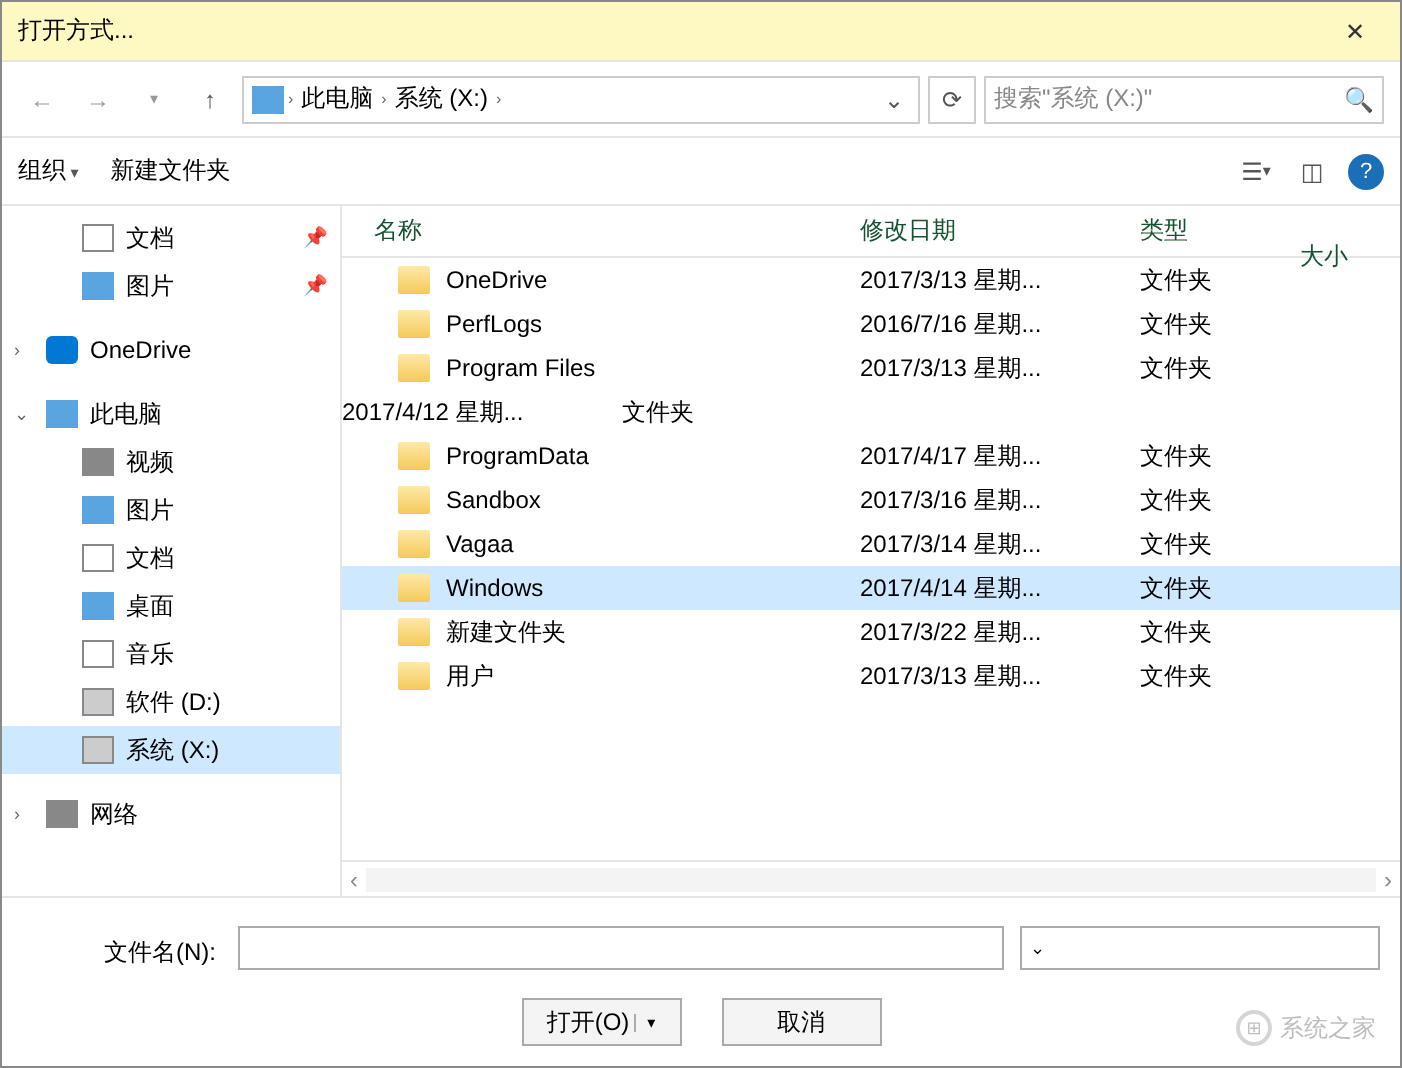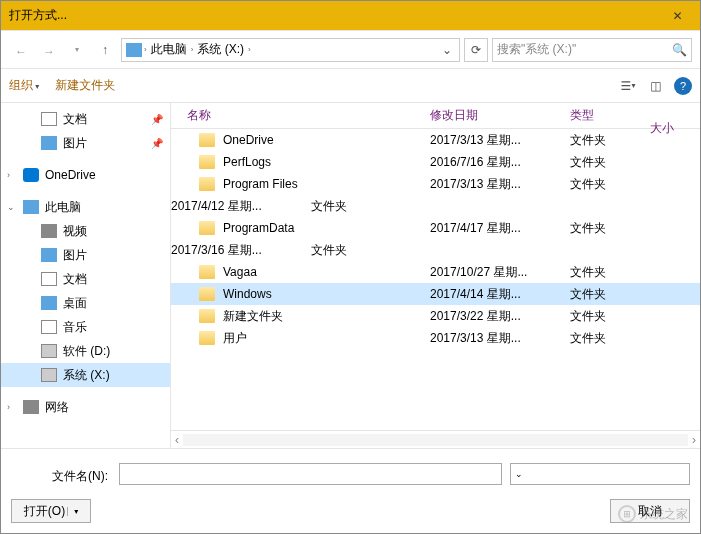--- a/index.html
+++ b/index.html
@@ -1,31 +1,31 @@
 <!DOCTYPE html>
 <html><head>
 <meta charset="utf-8">
 <style>
 * { margin:0; padding:0; box-sizing:border-box; font-family:"Microsoft YaHei","Segoe UI",sans-serif; font-size:12px; }
 body { background:#fff; width:701px; height:534px; border:1px solid #888; overflow:hidden; display:flex; flex-direction:column; }
-.titlebar { background:#eab308; height:30px; display:flex; align-items:center; padding:0 0 0 8px; border-bottom:1px solid #e5e5e5; }
+.titlebar { background:#fef9c3; height:30px; display:flex; align-items:center; padding:0 0 0 8px; border-bottom:1px solid #e5e5e5; }
 .titlebar .title { flex:1; color:#000; }
 .titlebar .close { width:45px; height:30px; display:flex; align-items:center; justify-content:center; color:#333; cursor:pointer; }
 .navbar { height:38px; display:flex; align-items:center; padding:4px 8px; gap:4px; border-bottom:1px solid #e5e5e5; }
 .nav-btn { width:24px; height:24px; display:flex; align-items:center; justify-content:center; color:#999; }
 .nav-btn.enabled { color:#555; }
 .breadcrumb { flex:1; height:24px; border:1px solid #ccc; display:flex; align-items:center; padding:0 4px; gap:2px; background:#fff; }
 .bc-icon { width:16px; height:16px; background:#5aa5e0; display:inline-block; }
 .bc-seg { padding:0 2px; color:#000; }
 .bc-chev { color:#666; font-size:8px; }
 .bc-drop { width:16px; text-align:center; color:#555; }
 .refresh { width:24px; height:24px; border:1px solid #ccc; display:flex; align-items:center; justify-content:center; color:#555; }
 .searchbox { width:200px; height:24px; border:1px solid #ccc; display:flex; align-items:center; padding:0 4px; color:#888; gap:4px; }
 .toolbar { height:34px; display:flex; align-items:center; padding:0 8px; gap:16px; border-bottom:1px solid #e5e5e5; }
-.tool-link { color:#a16207; cursor:pointer; }
+.tool-link { color:#000000; cursor:pointer; }
 .tool-link.sep::after { content:" ▾"; font-size:8px; color:#555; }
 .tool-right { margin-left:auto; display:flex; gap:8px; align-items:center; }
 .view-icon { width:20px; height:20px; display:flex; align-items:center; justify-content:center; color:#555; }
 .help-icon { width:18px; height:18px; border-radius:50%; background:#1a6fb8; color:#fff; display:flex; align-items:center; justify-content:center; font-size:11px; }
 .content { flex:1; display:flex; min-height:0; }
 .sidebar { width:170px; border-right:1px solid #e5e5e5; overflow-y:auto; padding:4px 0; }
 .tree-item { display:flex; align-items:center; height:24px; padding-left:20px; gap:6px; cursor:pointer; }
 .tree-item.child { padding-left:40px; }
 .tree-item.selected { background:#cde8ff; }
 .tree-item .chev { width:10px; font-size:9px; color:#666; margin-left:-14px; }
@@ -36,38 +36,38 @@
 .ic-pc { background:#5aa5e0; }
 .ic-vid { background:#888; }
 .ic-dl { background:#fff; border:1px solid #888; position:relative; }
 .ic-music { background:#fff; border:1px solid #888; }
 .ic-desk { background:#5aa5e0; }
 .ic-drive { background:#ccc; border:1px solid #888; }
 .ic-net { background:#888; }
 .ic-folder { background:linear-gradient(#ffe9a6,#f4c95a); border-radius:1px; }
 .pin { margin-left:auto; margin-right:6px; color:#888; font-size:10px; }
 .filepane { flex:1; display:flex; flex-direction:column; }
-.headers { display:flex; height:26px; border-bottom:1px solid #e5e5e5; align-items:center; color:#701a75; }
+.headers { display:flex; height:26px; border-bottom:1px solid #e5e5e5; align-items:center; color:#14532d; }
 .col-name { flex:1; padding-left:16px; }
 .col-date { width:140px; }
 .col-type { width:80px; }
 .col-size { width:50px;margin-top:25px; }
 .file-list { flex:1; overflow-y:auto; }
 .file-row { display:flex; height:22px; align-items:center; cursor:pointer; }
 .file-row.selected { background:#cde8ff; }
 .file-row .col-name { display:flex; align-items:center; gap:8px; }
 .file-row .fi { width:16px; height:14px; margin-left:12px; }
 .scroll-h { height:18px; border-top:1px solid #e5e5e5; display:flex; align-items:center; padding:0 4px; color:#888; }
 .scroll-h .track { flex:1; height:12px; background:#f4f4f4; margin:0 4px; }
 .bottom { border-top:1px solid #e5e5e5; padding:14px 10px 10px; }
 .filename-row { display:flex; align-items:flex-end; gap:8px; margin-bottom:14px; }
 .fn-label { width:100px; text-align:right; padding-right:3px; }
 .fn-input { flex:1; height:22px; border:1px solid #aaa; }
 .filter { width:180px; height:22px; border:1px solid #aaa; display:flex; align-items:center; padding:0 4px; justify-content:space-between; }
-.btn-row { display:flex; justify-content:space-between; gap:20px; }
+.btn-row { display:flex; justify-content:center; gap:20px; }
 .btn { min-width:80px; height:24px; border:1px solid #aaa; background:#f4f4f4; display:flex; align-items:center; justify-content:center; cursor:pointer; padding:0 4px; gap:2px; }
 .watermark { position:absolute; right:12px; bottom:10px; opacity:.35; color:#444; font-size:13px; pointer-events:none; display:flex; align-items:center; gap:4px; }
 .watermark .wlogo { width:18px; height:18px; border:2px solid #888; border-radius:50%; display:flex; align-items:center; justify-content:center; font-size:9px; }
 </style>
 </head>
 <body>
 
 <div class="titlebar">
   <span class="title">打开方式...</span>
   <div class="close">✕</div>
@@ -207,30 +207,34 @@
         <div class="file-row">
           <div class="col-name">
             <span class="tree-icon ic-folder fi"></span>
             <span>ProgramData</span>
           </div>
           <div class="col-date">2017/4/17 星期...</div>
           <div class="col-type">文件夹</div>
           <div class="col-size"></div>
         </div>
         <div class="file-row">
+          <div class="col-name">
+            <span class="tree-icon ic-folder fi"></span>
+            <span>Sandbox</span>
+          </div>
           <div class="col-date">2017/3/16 星期...</div>
           <div class="col-type">文件夹</div>
           <div class="col-size"></div>
         </div>
         <div class="file-row">
           <div class="col-name">
             <span class="tree-icon ic-folder fi"></span>
             <span>Vagaa</span>
           </div>
-          <div class="col-date">2017/10/27 星期...</div>
+          <div class="col-date">2017/3/14 星期...</div>
           <div class="col-type">文件夹</div>
           <div class="col-size"></div>
         </div>
         <div class="file-row selected">
           <div class="col-name">
             <span class="tree-icon ic-folder fi"></span>
             <span>Windows</span>
           </div>
           <div class="col-date">2017/4/14 星期...</div>
           <div class="col-type">文件夹</div>

